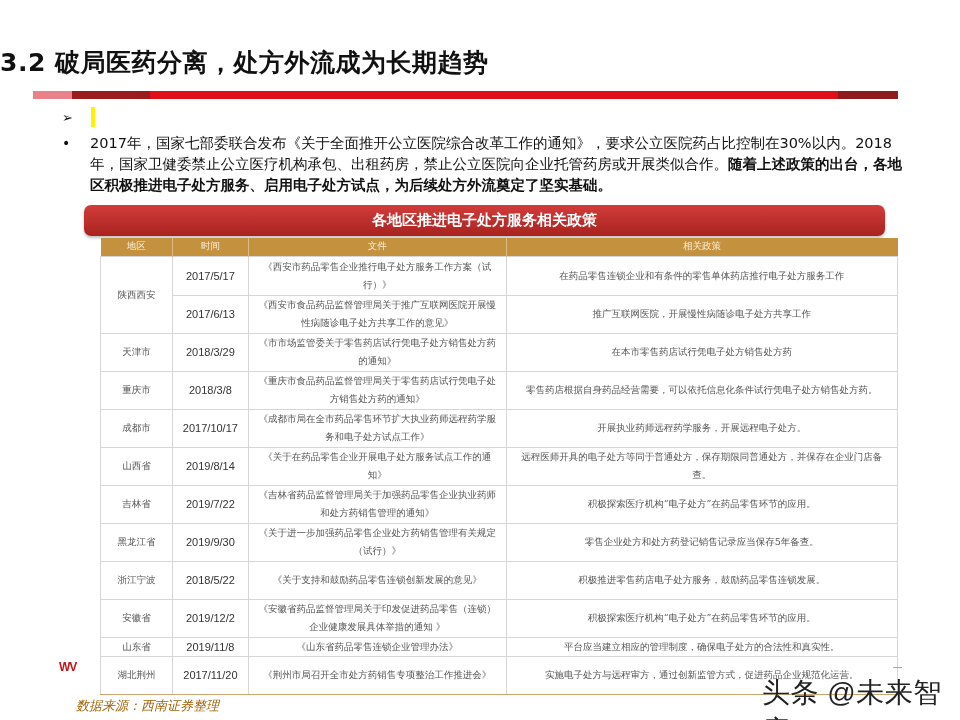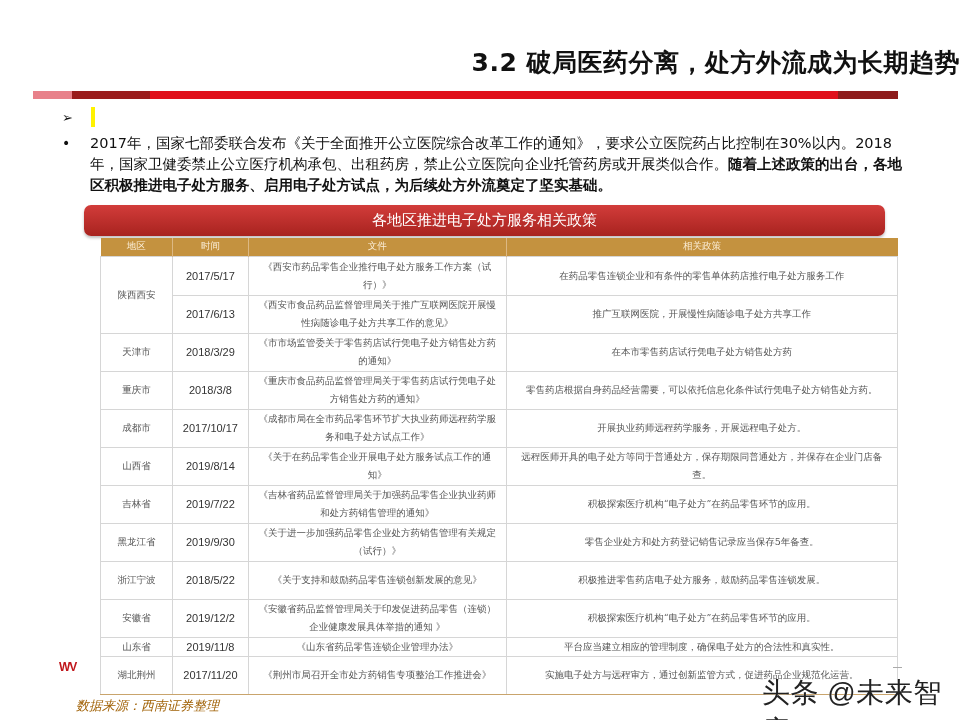--- a/index.html
+++ b/index.html
@@ -1,20 +1,20 @@
 <!DOCTYPE html>
 <html><head>
 <meta charset="utf-8">
 <style>
   * { box-sizing: border-box; margin: 0; padding: 0; }
   html, body { width: 960px; height: 720px; background: #ffffff; overflow: hidden; }
   body { position: relative; font-family: "DejaVu Sans", "Liberation Sans", sans-serif; color: #111; }
 
   .title {
-    position: absolute; left: 0; top: 46px; width: 960px; text-align: right;
+    position: absolute; left: 0; top: 46px; width: 960px; text-align: left;
     font-size: 25px; font-weight: bold; color: #111; letter-spacing: 0.5px;
   }
   .red-bar { position: absolute; left: 33px; top: 91px; width: 865px; height: 8px; display: flex; }
   .red-bar .seg { height: 100%; }
 
   .bullet-head {
     position: absolute; left: 62px; top: 107px; font-size: 14.5px; font-weight: bold; color: #111;
     display: flex; align-items: center;
   }
   .bullet-head .arrow { width: 28px; font-size: 13px; }
@@ -25,21 +25,21 @@
     display: flex;
   }
   .para .dot { width: 28px; flex: none; font-size: 14px; }
   .para .txt { width: 820px; }
   .para b { font-weight: bold; }
 
   .banner {
     position: absolute; left: 84px; top: 205px; width: 801px; height: 31px; border-radius: 7px;
     background: linear-gradient(#d23c3a, #a8231f);
     box-shadow: 0 2px 3px rgba(0,0,0,0.25);
-    color: #fff; font-weight: normal; font-size: 15px; text-align: center; line-height: 31px;
+    color: #fff; font-weight: bold; font-size: 15px; text-align: center; line-height: 31px;
   }
 
   table.policy {
     position: absolute; left: 100px; top: 238px; width: 798px; border-collapse: collapse;
     font-family: "DejaVu Serif", "Liberation Serif", serif; font-size: 9.5px; color: #555;
   }
   table.policy th {
     background: #c4923f; color: #fbeed8; font-weight: normal; height: 18px; font-size: 9.5px;
     border-right: 1px solid #dcb883; text-align: center;
   }

